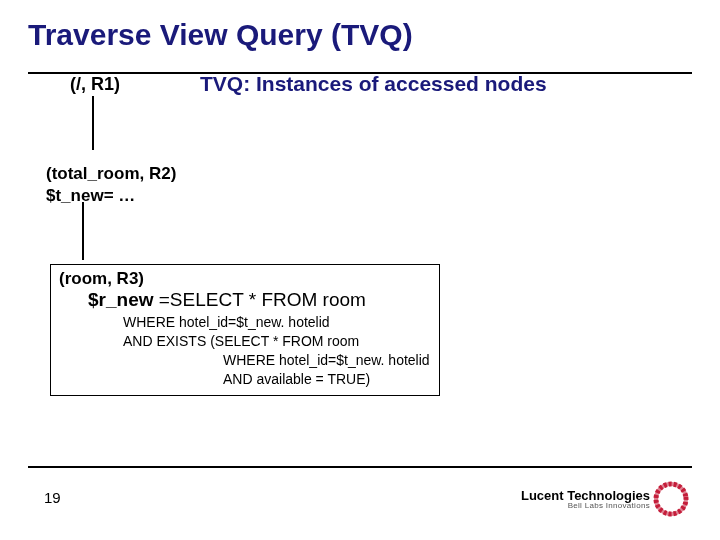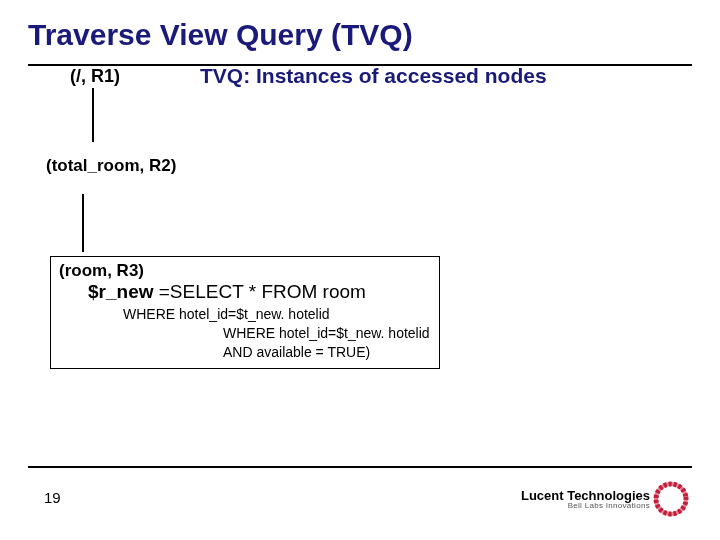--- a/index.html
+++ b/index.html
@@ -9,21 +9,21 @@
     background: #ffffff;
     font-family: Arial, Helvetica, sans-serif;
     position: relative;
     overflow: hidden;
   }
   .title {
     font-family: "Comic Sans MS", cursive, sans-serif;
     font-size: 30px;
     font-weight: bold;
     color: #1a1a7a;
-    padding: 18px 28px 12px 28px;
+    padding: 18px 28px 20px 28px;
   }
   .title-underline {
     border-bottom: 2px solid #000;
     margin: 0 28px 0 28px;
   }
   .content {
     position: relative;
     padding: 18px 28px 0 20px;
     height: 380px;
   }
@@ -147,31 +147,33 @@
 <div class="content">
 
   <div class="node-root">(/, R1)</div>
 
   <div class="subtitle">TVQ: Instances of accessed nodes</div>
 
   <div class="edge1"></div>
 
   <div class="node-mid">
     <div>(total_room, R2)</div>
+    <div>$t_new= …</div>
   </div>
 
   <div class="edge2"></div>
 
   <div class="node-box">
     <div class="row1">(room, R3)</div>
     <div class="row2">
       <span class="strong">$r_new </span><span>=SELECT * FROM room</span>
     </div>
     <div class="sql">
       <div>WHERE hotel_id=$t_new. hotelid</div>
+      <div>AND EXISTS (SELECT * FROM room</div>
       <span class="indent1">WHERE hotel_id=$t_new. hotelid</span>
       <span class="indent1">AND available = TRUE)</span>
     </div>
   </div>
 
 </div>
 
 <div class="footer-line"></div>
 
 <div class="page-number">19</div>

